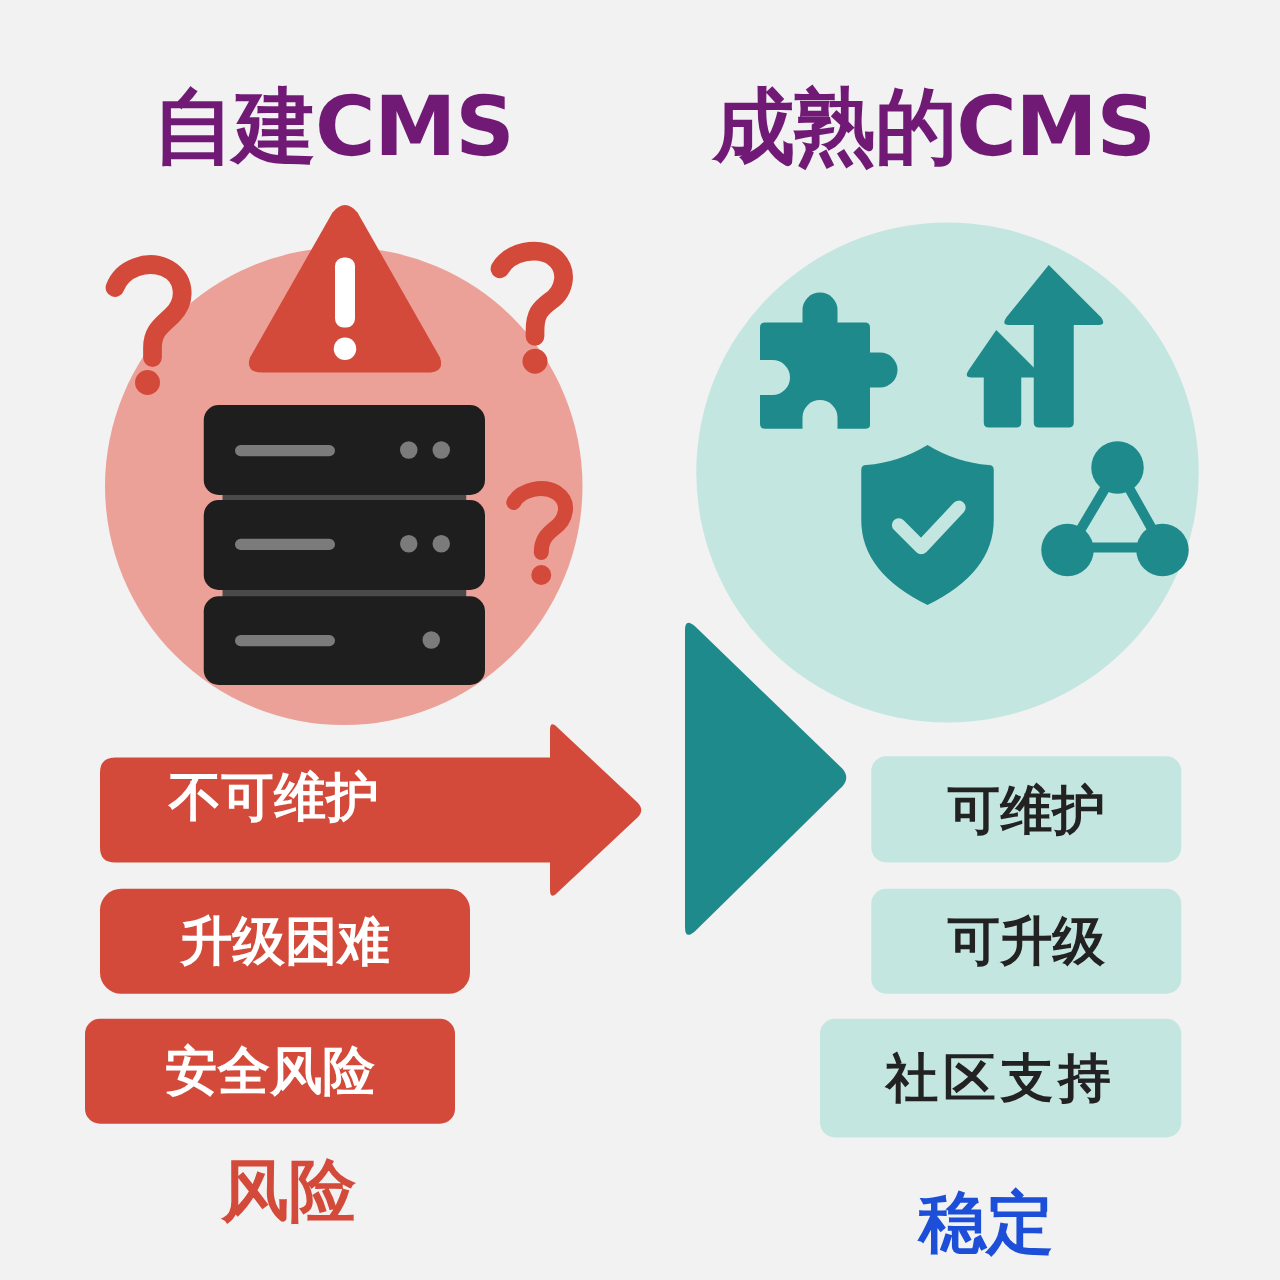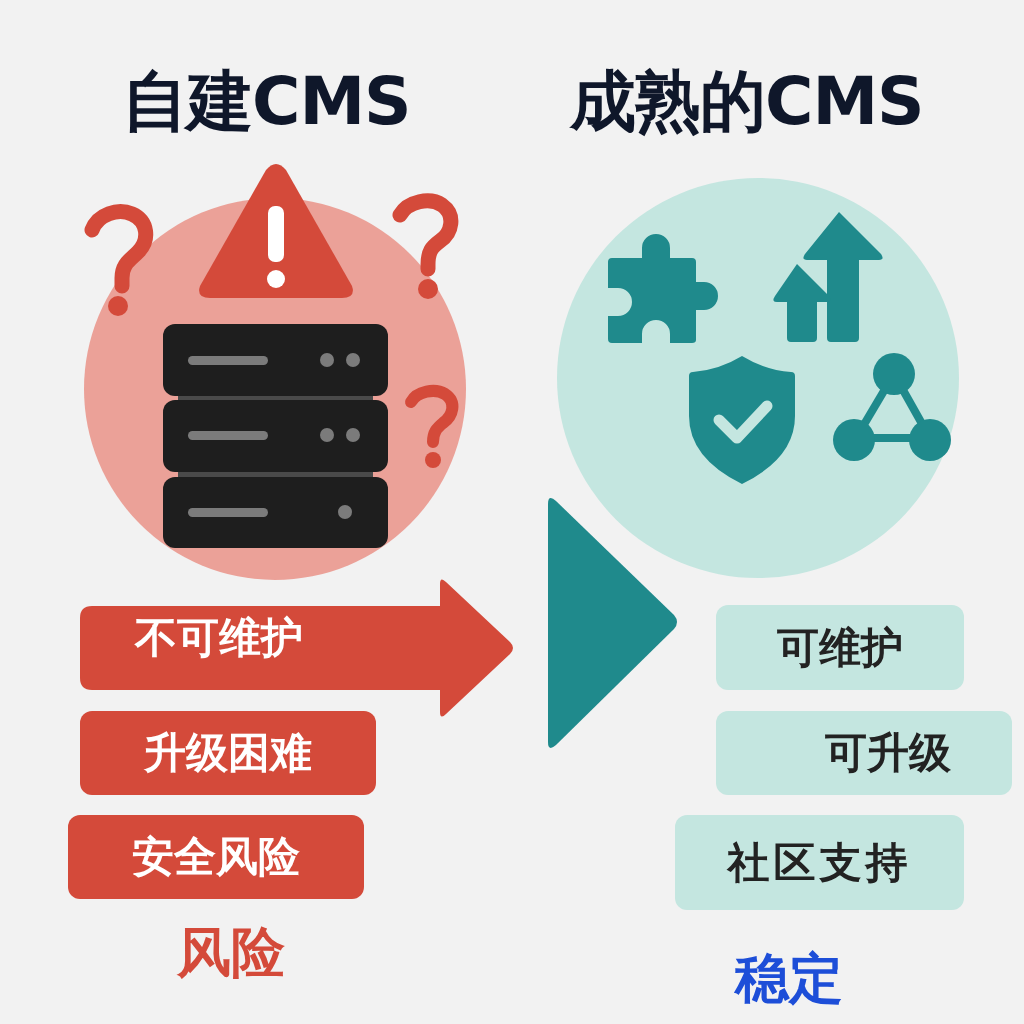--- a/index.html
+++ b/index.html
@@ -3,33 +3,33 @@
 <meta charset="utf-8">
 <style>
   html, body { margin: 0; padding: 0; }
   body {
     width: 1024px; height: 1024px; background: #f2f2f2;
     position: relative; overflow: hidden;
     font-family: "DejaVu Sans", "Liberation Sans", sans-serif;
   }
   .title {
     position: absolute; top: 62px; font-size: 66px; font-weight: bold;
-    color: #0f172a; letter-spacing: -1px; line-height: 80px; white-space: nowrap;
+    color: #701a75; letter-spacing: -1px; line-height: 80px; white-space: nowrap;
   }
   #title-left { left: 122px; }
   #title-right { left: 570px; text-align: right; }
   .circle { position: absolute; border-radius: 50%; }
   #circle-left { left: 84px; top: 198px; width: 382px; height: 382px; background: #eba198; }
   #circle-right { left: 557px; top: 178px; width: 402px; height: 400px; background: #c4e6e0; }
   .label {
     position: absolute; display: flex; align-items: center; justify-content: center;
     font-size: 42px; font-weight: bold; border-radius: 12px; line-height: 1;
   }
   .label.red { background: #d44a3a; color: #ffffff; }
-  .label.teal { background: #c4e6e0; color: #222222; margin-left: 19px; }
+  .label.teal { background: #c4e6e0; color: #222222; }
   .footer-word {
     position: absolute; font-size: 54px; font-weight: bold; line-height: 60px; white-space: nowrap;
   }
   svg { position: absolute; overflow: visible; }
 </style>
 </head>
 <body>
 
 <div id="title-left" class="title">自建CMS</div>
 <div id="title-right" class="title">成熟的CMS</div>
@@ -94,26 +94,26 @@
   <circle cx="62" cy="22" r="21" fill="#1f8a8c"></circle>
   <circle cx="22" cy="88" r="21" fill="#1f8a8c"></circle>
   <circle cx="98" cy="88" r="21" fill="#1f8a8c"></circle>
 </svg>
 
 <svg style="left:80px;top:576px;width:436px;height:144px" viewBox="0 0 436 144">
   <path d="M12 30 L360 30 L360 8 Q360 0 366 6 L430 66 Q436 72 430 78 L366 138 Q360 144 360 136 L360 114 L12 114 Q0 114 0 102 L0 42 Q0 30 12 30 Z" fill="#d44a3a"></path>
 </svg>
 <div class="label" style="left:80px;top:606px;width:300px;height:64px;background:transparent;color:#ffffff;justify-content:flex-start;padding-left:55px;box-sizing:border-box;">不可维护</div>
 
-<div class="label red" style="left:80px;top:711px;width:296px;height:84px;">升级困难</div>
+<div class="label red" style="left:80px;top:711px;width:296px;height:84px;border-radius:17px;">升级困难</div>
 <div class="label red" style="left:68px;top:815px;width:296px;height:84px;">安全风险</div>
 
 <div class="footer-word" style="left:177px;top:923px;color:#d44a3a;">风险</div>
 
 <svg style="left:548px;top:496px;width:132px;height:254px" viewBox="0 0 132 254">
   <path d="M0 8 Q0 -2 8 5 L126 119 Q132 126 126 133 L8 249 Q0 256 0 246 Z" fill="#1f8a8c"></path>
 </svg>
 
 <div class="label teal" style="left:697px;top:605px;width:248px;height:85px;">可维护</div>
-<div class="label teal" style="left:697px;top:711px;width:248px;height:84px;padding-left:48px;">可升级</div>
+<div class="label teal" style="left:697px;top:711px;width:248px;height:84px;">可升级</div>
 <div class="label teal" style="left:656px;top:815px;width:289px;height:95px;letter-spacing:4px;">社区支持</div>
 
 <div class="footer-word" style="left:735px;top:949px;color:#1d4ed8;">稳定</div>
 
 </body></html>

